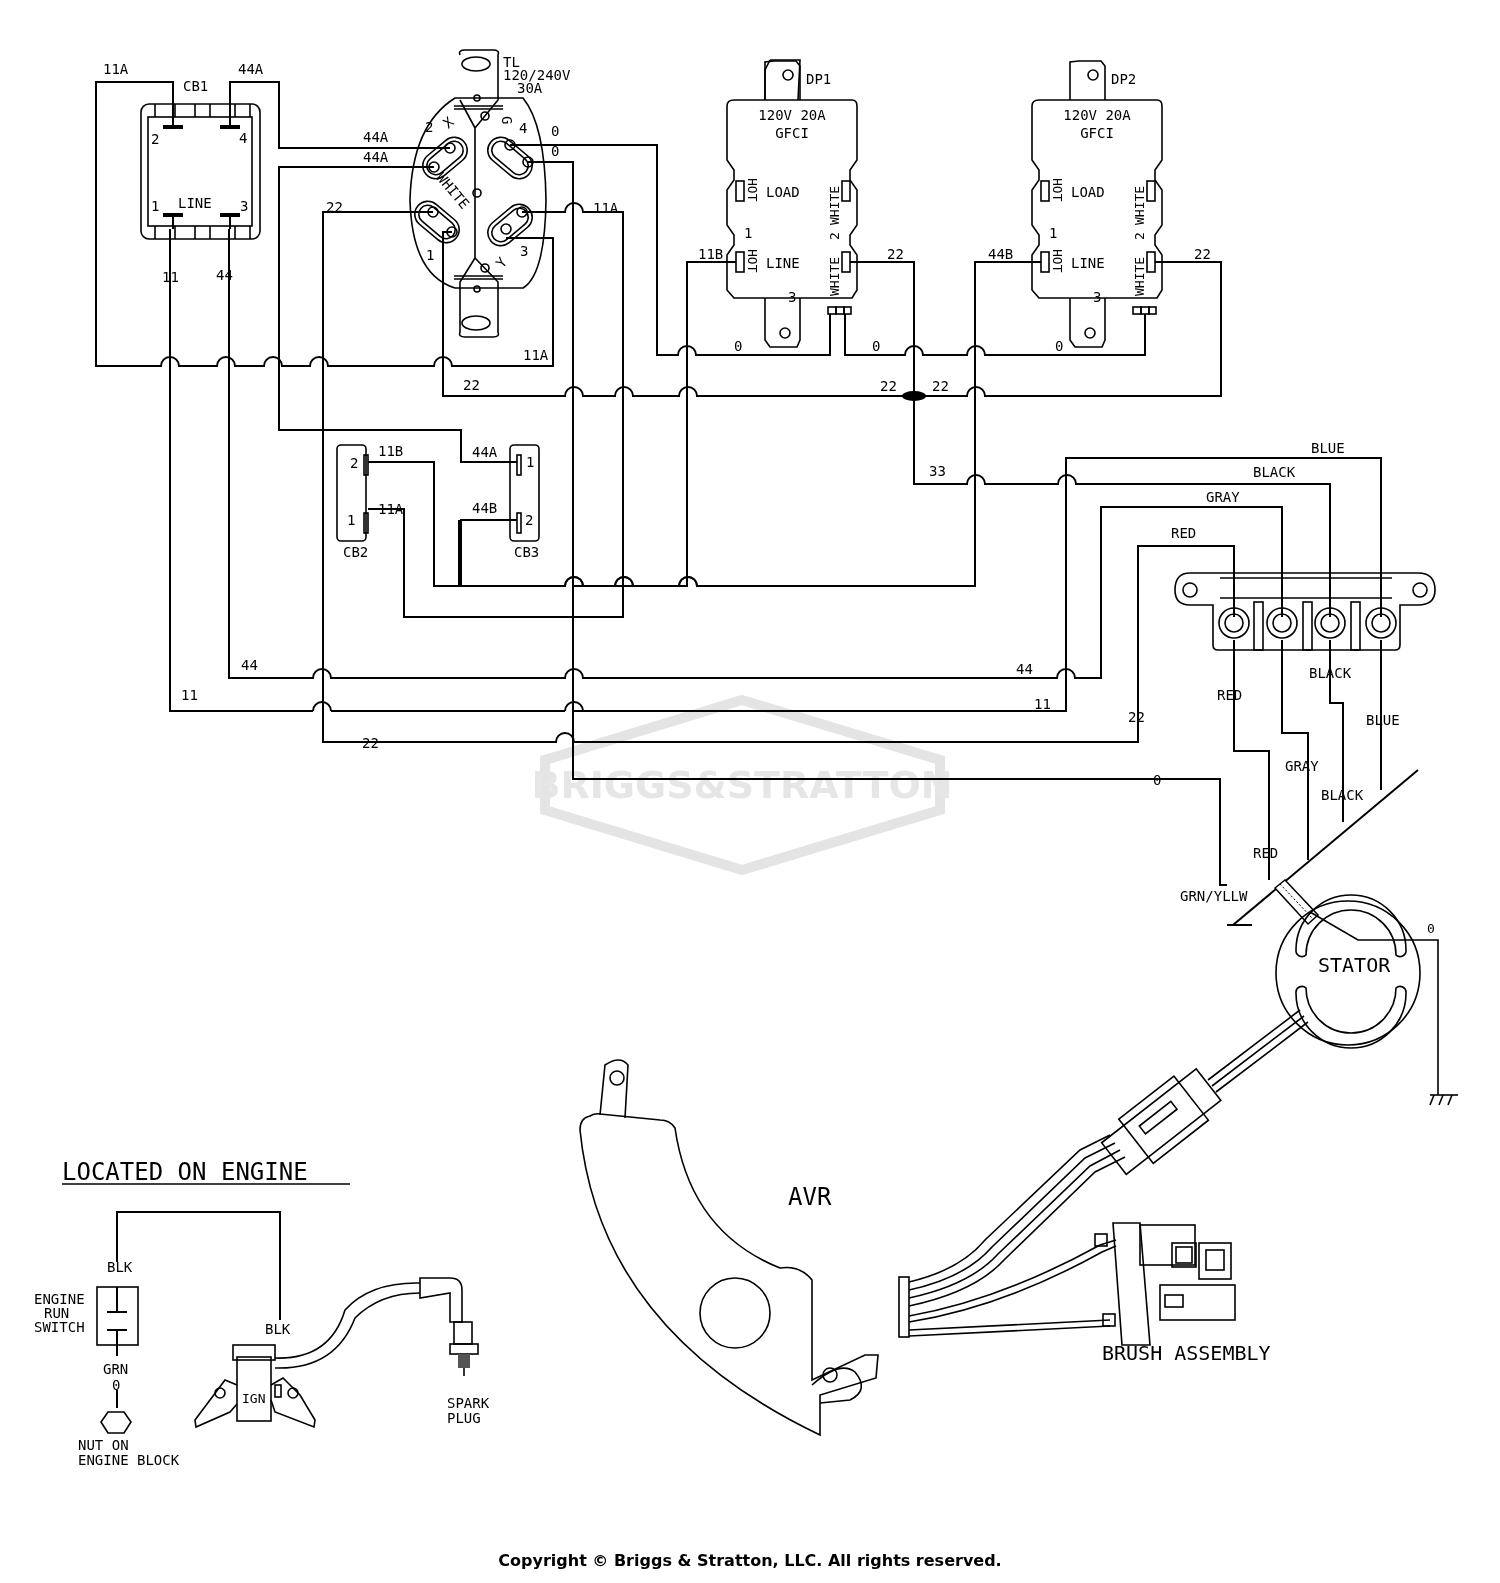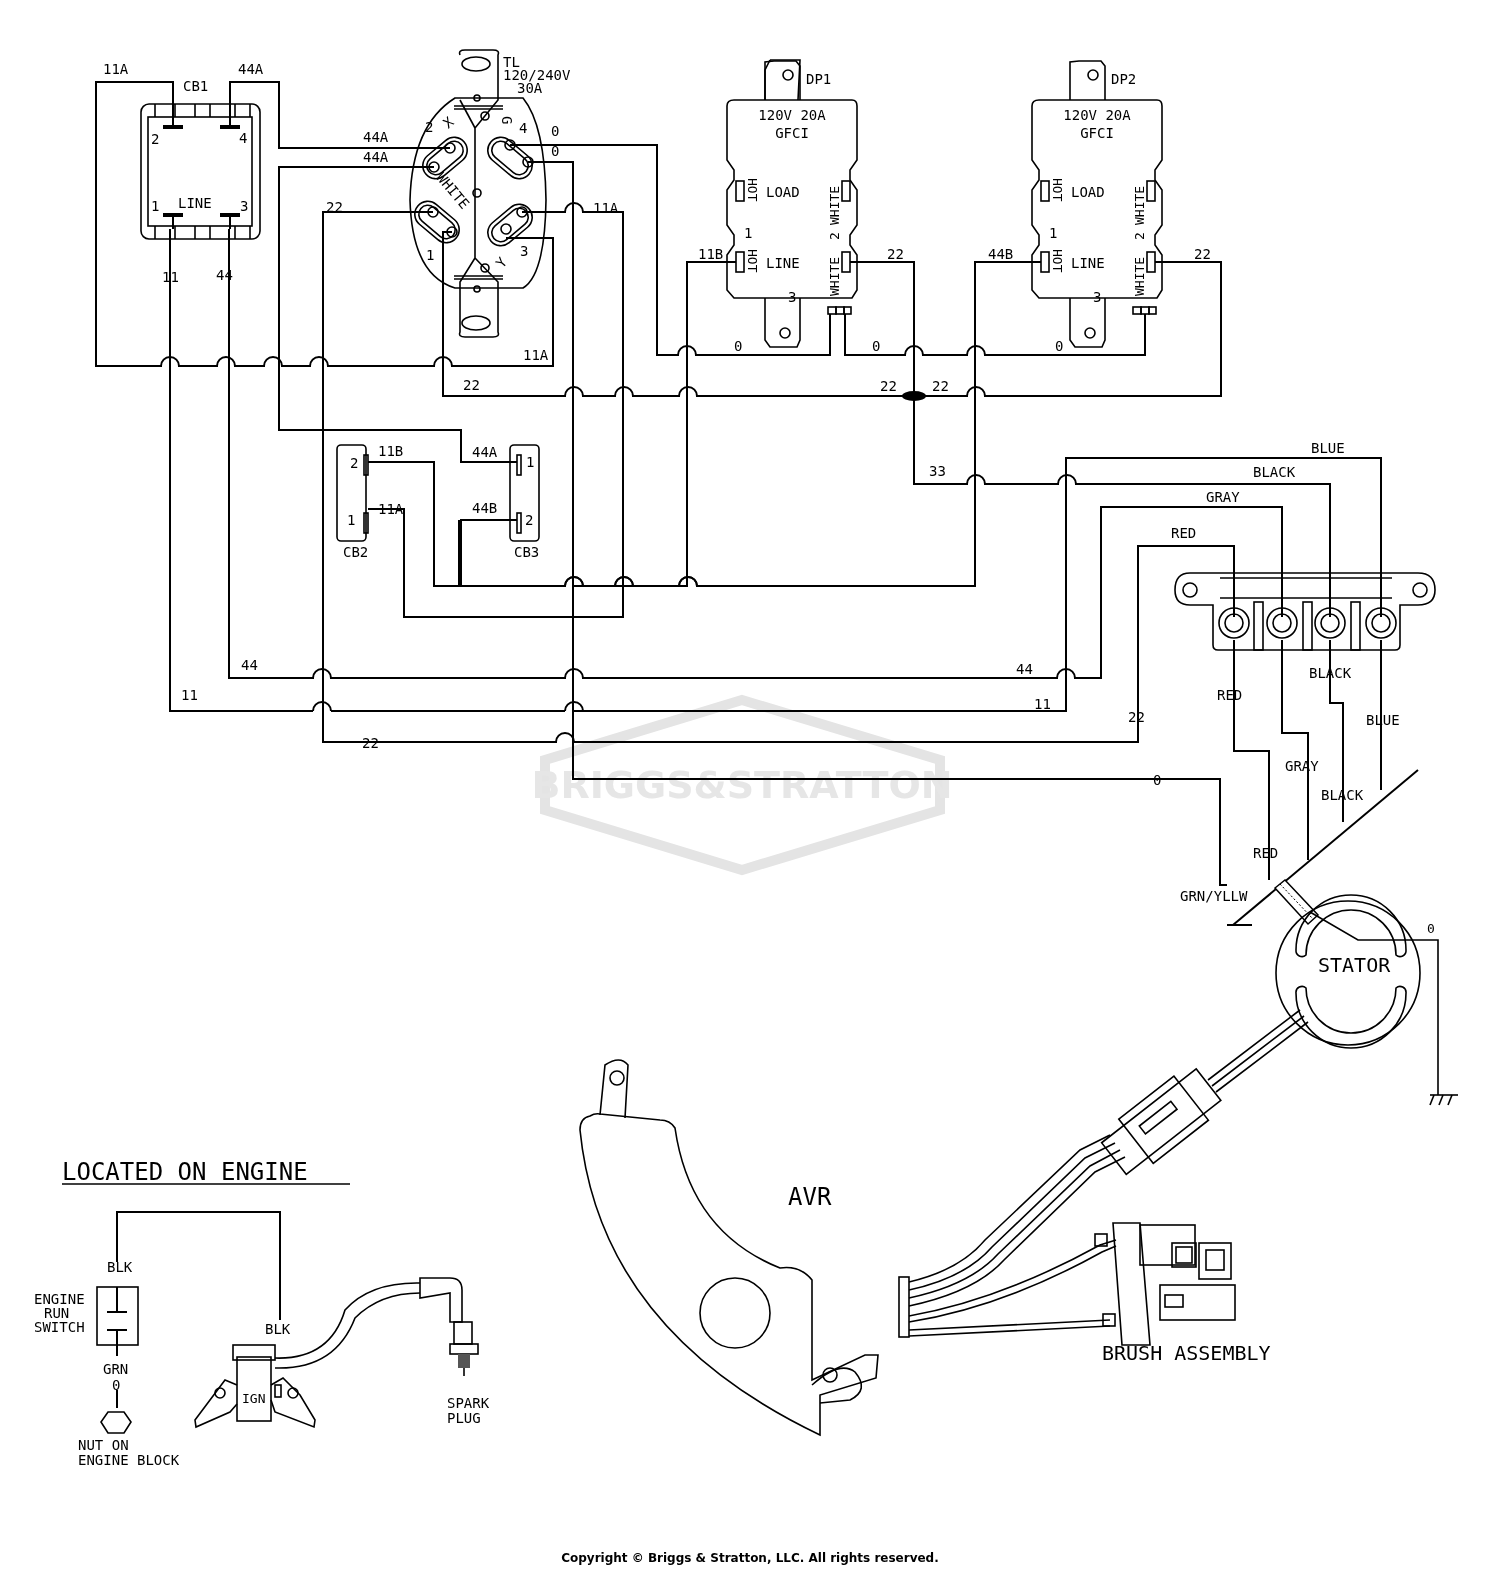--- a/index.html
+++ b/index.html
@@ -6,21 +6,21 @@
   body { width:1500px; height:1583px; position:relative; overflow:hidden; font-family:"DejaVu Sans Mono", monospace; }
   svg { position:absolute; left:0; top:0; }
   .w { fill:none; stroke:#000; stroke-width:2; }
   .t { fill:none; stroke:#000; stroke-width:1.6; }
   .lbl { font-family:"DejaVu Sans Mono", monospace; font-size:14px; fill:#000; }
   .lbl-s { font-family:"DejaVu Sans Mono", monospace; font-size:13px; fill:#000; }
   .lbl-l { font-family:"DejaVu Sans Mono", monospace; font-size:20px; fill:#000; }
   .lbl-xl { font-family:"DejaVu Sans Mono", monospace; font-size:24px; fill:#000; }
   .wm { fill:none; stroke:#e4e4e4; stroke-width:10; }
   .wmtext { font-family:"DejaVu Sans", sans-serif; font-size:38px; font-weight:bold; fill:#e6e6e6; }
-  #copyright { position:absolute; left:0; width:1500px; top:1551px; text-align:center; font-family:"DejaVu Sans", sans-serif; font-size:12px; font-weight:bold; color:#000; }
+  #copyright { position:absolute; left:0; width:1500px; top:1551px; text-align:center; font-family:"DejaVu Sans", sans-serif; font-size:16px; font-weight:bold; color:#000; }
 </style>
 </head>
 <body>
 
 <svg width="1500" height="1583" viewBox="0 0 1500 1583" xmlns="http://www.w3.org/2000/svg">
 
   <g>
     <polygon class="wm" points="742,700 940,760 940,810 742,870 545,810 545,760"></polygon>
     <text class="wmtext" x="742" y="798" text-anchor="middle">BRIGGS&amp;STRATTON</text>
   </g>

